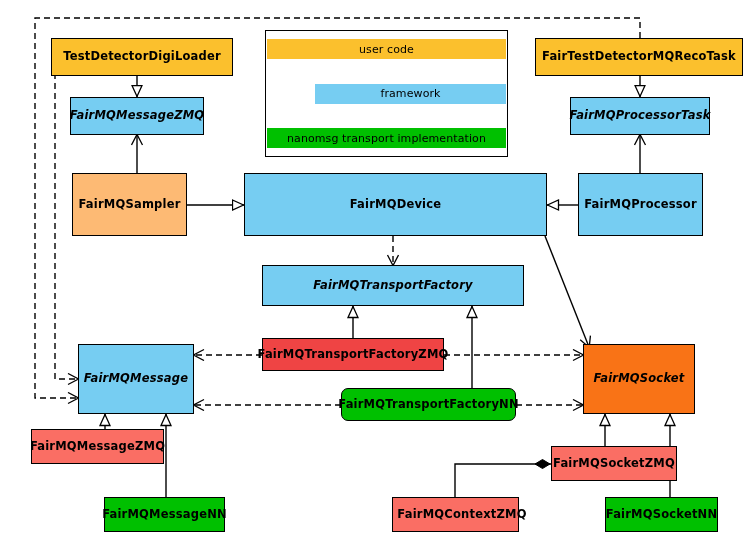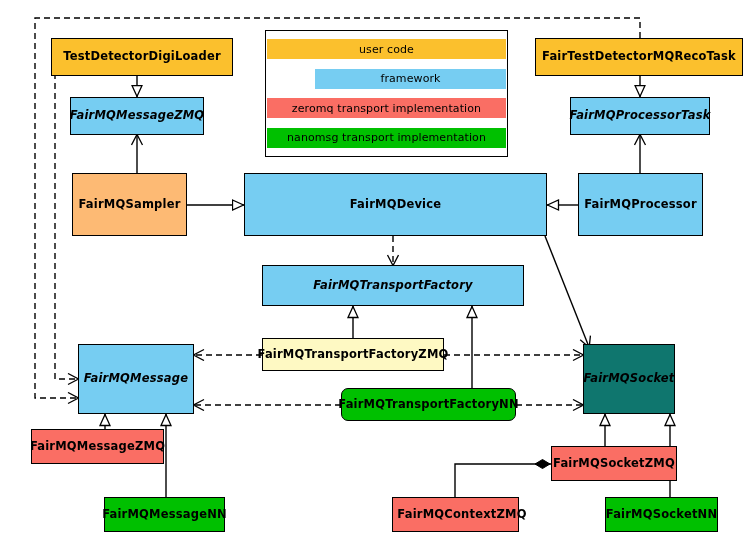--- a/index.html
+++ b/index.html
@@ -110,31 +110,30 @@
 
   <div id="nodes-layer">
       <div class="node" style="left: 51px; top: 38px; width: 182px; height: 38px; background: rgb(251, 192, 45);">TestDetectorDigiLoader</div>
       <div class="node abstract" style="left: 70px; top: 97px; width: 134px; height: 38px; background: rgb(118, 205, 242);">FairMQMessageZMQ</div>
       <div class="node" style="left: 535px; top: 38px; width: 208px; height: 38px; background: rgb(251, 192, 45);">FairTestDetectorMQRecoTask</div>
       <div class="node abstract" style="left: 570px; top: 97px; width: 140px; height: 38px; background: rgb(118, 205, 242);">FairMQProcessorTask</div>
       <div class="node" style="left: 72px; top: 173px; width: 115px; height: 63px; background: #fdba74;">FairMQSampler</div>
       <div class="node" style="left: 244px; top: 173px; width: 303px; height: 63px; background: rgb(118, 205, 242);">FairMQDevice</div>
       <div class="node" style="left: 578px; top: 173px; width: 125px; height: 63px; background: rgb(118, 205, 242);">FairMQProcessor</div>
       <div class="node abstract" style="left: 262px; top: 265px; width: 262px; height: 41px; background: rgb(118, 205, 242);">FairMQTransportFactory</div>
-      <div class="node" style="left: 262px; top: 338px; width: 182px; height: 33px; background: #fef9c3;">FairMQTransportFactoryZMQ</div>
+      <div class="node" style="left: 262px; top: 338px; width: 182px; height: 33px; background: #ef4444;">FairMQTransportFactoryZMQ</div>
       <div class="node" style="left: 341px; top: 388px; width: 175px; height: 33px; background: rgb(0, 192, 0); border-radius: 7px;">FairMQTransportFactoryNN</div>
       <div class="node abstract" style="left: 78px; top: 344px; width: 116px; height: 70px; background: rgb(118, 205, 242);">FairMQMessage</div>
-      <div class="node abstract" style="left: 583px; top: 344px; width: 92px; height: 70px; background: #0f766e;">FairMQSocket</div>
+      <div class="node abstract" style="left: 583px; top: 344px; width: 112px; height: 70px; background: #f97316;">FairMQSocket</div>
       <div class="node" style="left: 31px; top: 429px; width: 133px; height: 35px; background: rgb(250, 110, 100);">FairMQMessageZMQ</div>
       <div class="node" style="left: 104px; top: 497px; width: 121px; height: 35px; background: rgb(0, 192, 0);">FairMQMessageNN</div>
       <div class="node" style="left: 551px; top: 446px; width: 126px; height: 35px; background: rgb(250, 110, 100);">FairMQSocketZMQ</div>
       <div class="node" style="left: 392px; top: 497px; width: 127px; height: 35px; background: rgb(250, 110, 100); padding-left: 13px;">FairMQContextZMQ</div>
       <div class="node" style="left: 605px; top: 497px; width: 113px; height: 35px; background: rgb(0, 192, 0);">FairMQSocketNN</div>
     </div>
 
   <div class="legend-box" style="left:265px;top:30px;width:243px;height:127px;">
     <div class="legend-row" style="background:#FBC02D;">user code</div>
     <div class="legend-row" style="background:#76CDF2;margin-left:48px;">framework</div>
-    <div class="legend-row" style="background:#FA6E64;">zeromq transport implementation</div>
     <div class="legend-row" style="background:#00C000;">nanomsg transport implementation</div>
   </div>
 
 </div>
 
 </body></html>

